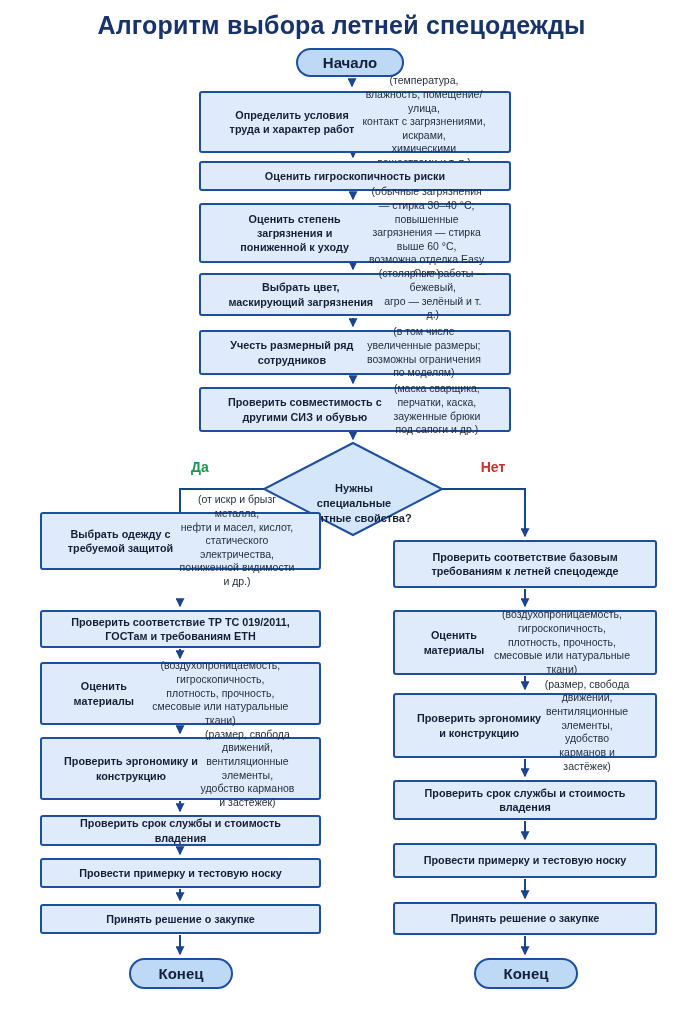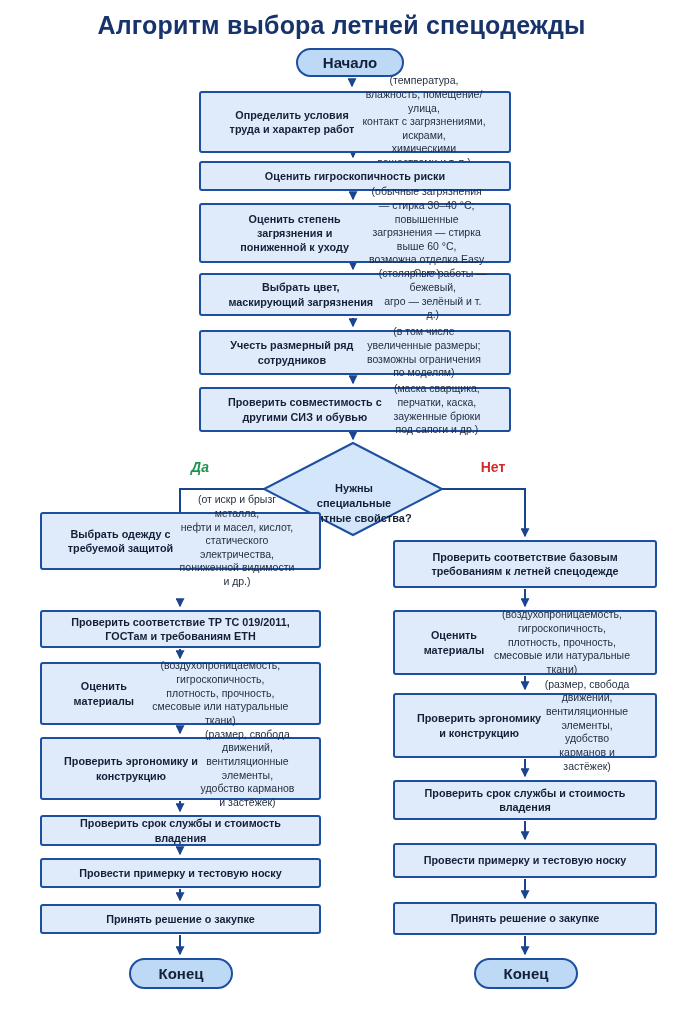--- a/index.html
+++ b/index.html
@@ -30,21 +30,21 @@
     border-radius:16px; display:flex; align-items:center; justify-content:center;
     font-weight:bold; font-size:15px; color:var(--text-strong,#132038);
   }
   .decision-text {
     position:absolute; left:280px; top:465px; width:148px; text-align:center;
     font-weight:bold; font-size:11px; line-height:1.35; color:var(--text-strong,#132038);
     white-space:pre-line;
     margin-top:16px;
   }
   .branch-label { position:absolute; font-weight:bold; font-size:14px; text-align:center; }
-  .yes { left:184px; top:459px; width:32px; color:var(--yes-green,#1d9550);font-style:italic; }
+  .yes { left:184px; top:459px; width:32px; color:var(--yes-green,#1d9550); }
   .no  { left:472px; top:459px; width:42px; color:var(--no-red,#d32b2b); }
 </style>
 </head>
 <body>
 
 <div class="canvas">
 
   <div class="title">Алгоритм выбора летней спецодежды</div>
 
   <svg class="connectors" viewBox="0 0 683 1024">

